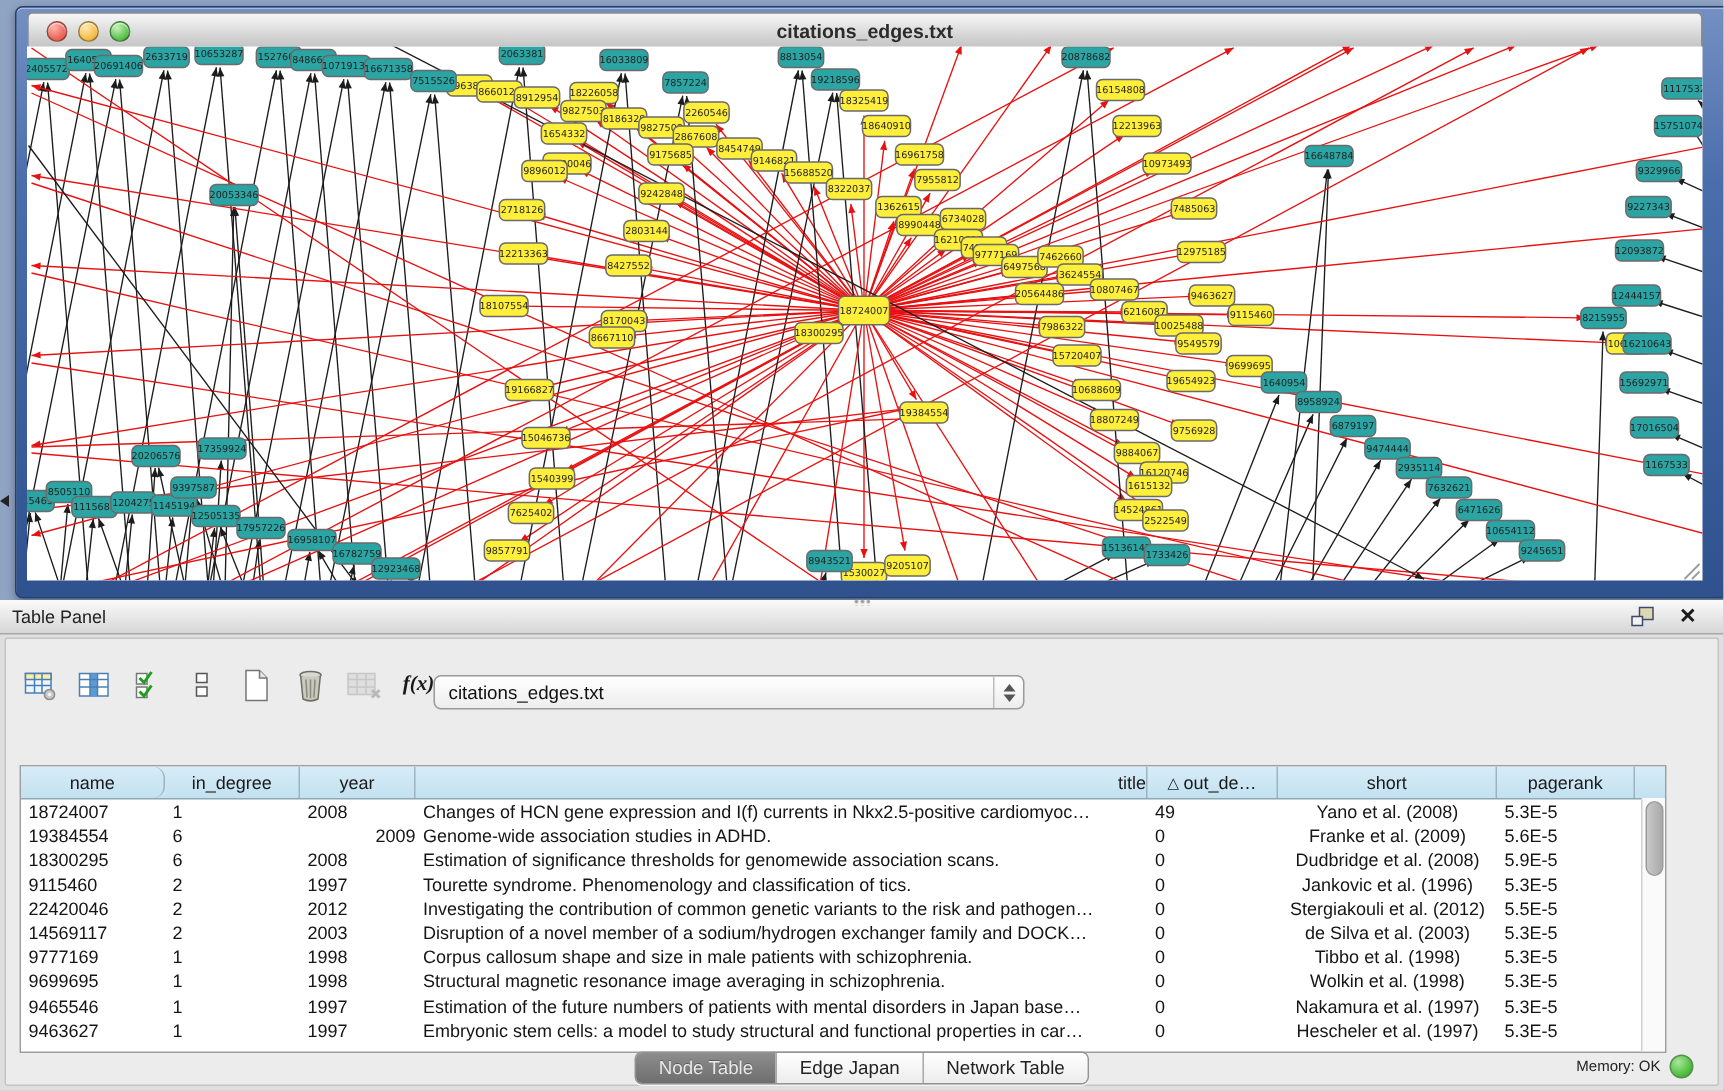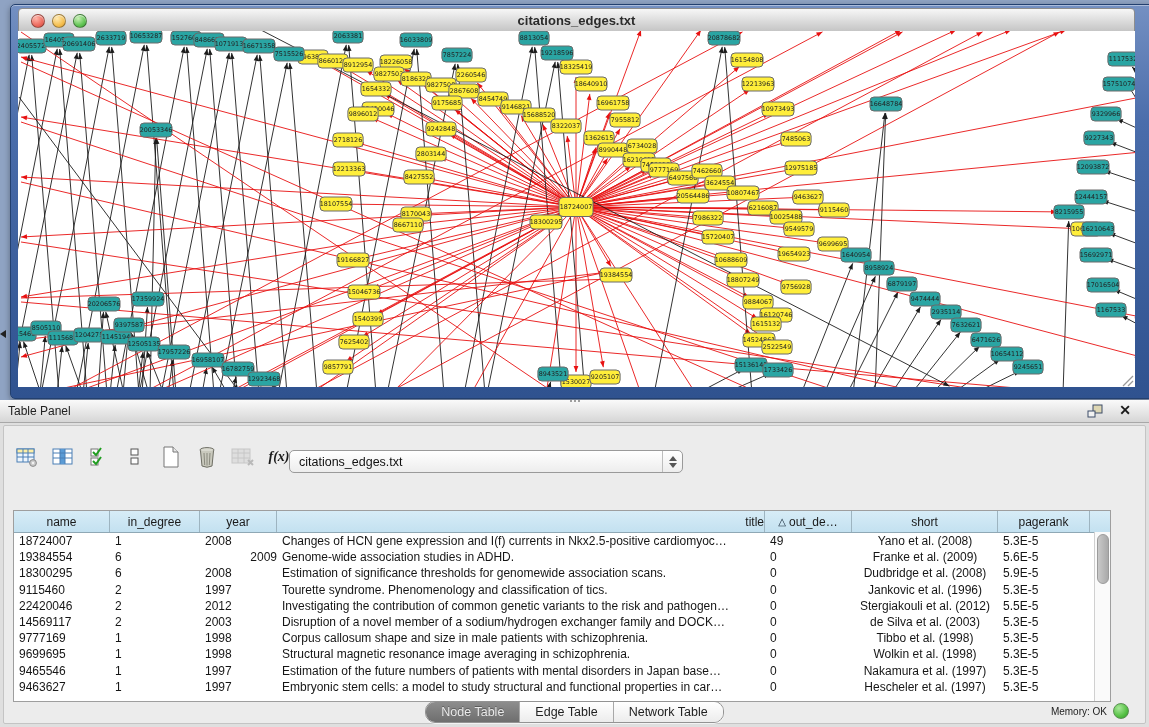--- a/index.html
+++ b/index.html
@@ -56,21 +56,21 @@
   .th .sortg{font-size:10px;color:#123;}
   .trow{display:flex;height:16.2px;align-items:center;}
   .td{box-sizing:border-box;padding-left:5px;font-size:12px;color:#151515;white-space:nowrap;
       overflow:hidden;}
   .td.center{text-align:center;padding-left:0;}
   .vsb{position:absolute;right:0;top:21px;bottom:0;width:15px;background:#fafafa;border-left:1px solid #d0d0d0;}
   .vsb .thumb{position:absolute;left:2px;top:2px;width:10px;height:48px;border-radius:6px;
       background:linear-gradient(90deg,#c9c9c9,#a9a9a9);border:1px solid #9b9b9b;}
   
   .segwrap{position:absolute;left:0;right:0;top:275px;display:flex;justify-content:center;}
-  .segs{display:flex;border:1px solid #939393;border-radius:10px;overflow:hidden;
+  .segs{display:flex;border:1px solid #939393;border-radius:5px;overflow:hidden;
       box-shadow:0 1px 0 rgba(255,255,255,.8);}
   .seg{height:20px;line-height:20px;padding:0 15px;font-size:12.5px;color:#222;
       background:linear-gradient(180deg,#ffffff,#ececec);border-left:1px solid #a8a8a8;}
   .seg:first-child{border-left:none;}
   .seg.sel{background:linear-gradient(180deg,#8d8d8d,#6e6e6e);color:#e9e9e9;text-shadow:0 -1px 0 rgba(0,0,0,.3);}
   
   .statusbar{position:absolute;left:0;bottom:0;width:100%;height:25px;}
   .mem{position:absolute;right:38px;bottom:6px;font-size:10px;color:#222;}
   .memdot{position:absolute;right:16px;bottom:4px;width:14px;height:14px;border-radius:50%;
       background:radial-gradient(circle at 35% 30%,#a9e89a,#55c144 60%,#33962a);border:1px solid #5a8f52;}
@@ -825,21 +825,21 @@
       <div class="combo">
         <span class="val">citations_edges.txt</span>
         <span class="caps">
           <span class="tri-up"></span>
             <span class="tri-dn"></span>
         </span>
       </div>
 
       <div class="dtable">
         <div class="thead" id="thead">
-            <div class="th" style="width: 96px;">
+            <div class="th" style="width: 96px; border-radius: 8px;">
               <span>name</span>
             </div>
             <div class="th" style="width: 90px;">
               <span>in_degree</span>
             </div>
             <div class="th" style="width: 77px;">
               <span>year</span>
             </div>
             <div class="th" style="width: 488px; justify-content: flex-end;">
               <span>title</span>
@@ -948,21 +948,21 @@
             </div>
           </div>
         <div class="vsb">
           <div class="thumb"></div>
         </div>
       </div>
 
       <div class="segwrap">
         <div class="segs" id="segs">
             <div class="seg sel">Node Table</div>
-            <div class="seg">Edge Table</div>
+            <div class="seg">Edge Japan</div>
             <div class="seg">Network Table</div>
           </div>
       </div>
 
       <div class="statusbar">
         <span class="mem">Memory: OK</span>
         <span class="memdot"></span>
       </div>
     </div>
   </div>

